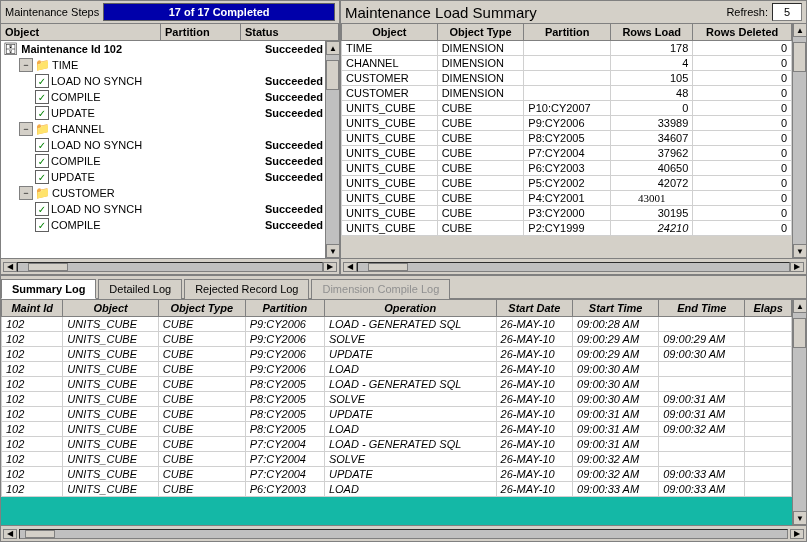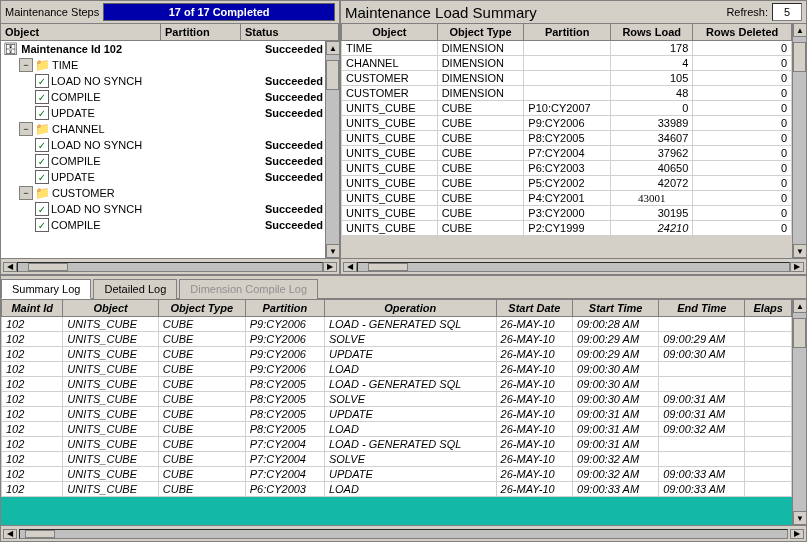--- a/index.html
+++ b/index.html
@@ -228,21 +228,21 @@
       cursor: pointer;
       margin-right: 2px;
       border-bottom: none;
       position: relative;
       top: 1px;
     }
 
     .tab.active {
       background: white;
       border-bottom: 1px solid white;
-      font-weight: normal;
+      font-weight: bold;
     }
 
     .tab.disabled {
       color: #909090;
     }
 
     .log-table-area {
       flex: 1;
       overflow-y: auto;
       overflow-x: auto;
@@ -573,20 +573,21 @@
         </div>
         <div class="scroll-btn" style="width:14px;height:10px;font-size:8px;">▶</div>
       </div>
     </div>
   </div>
 
   <div class="tabs-section">
     <div class="tabs-bar" id="tabs-bar">
     <div class="tab active">Summary Log</div>
         <div class="tab">Detailed Log</div>
+        <div class="tab">Rejected Record Log</div>
         <div class="tab disabled">Dimension Compile Log</div>
       </div>
     <div class="right-scroll-pane">
       <div class="log-table-area" id="log-table-area">
         <table>
           <thead>
             <tr id="log-thead-row">
             <th>Maint Id</th>
                 <th>Object</th>
                 <th>Object Type</th>

